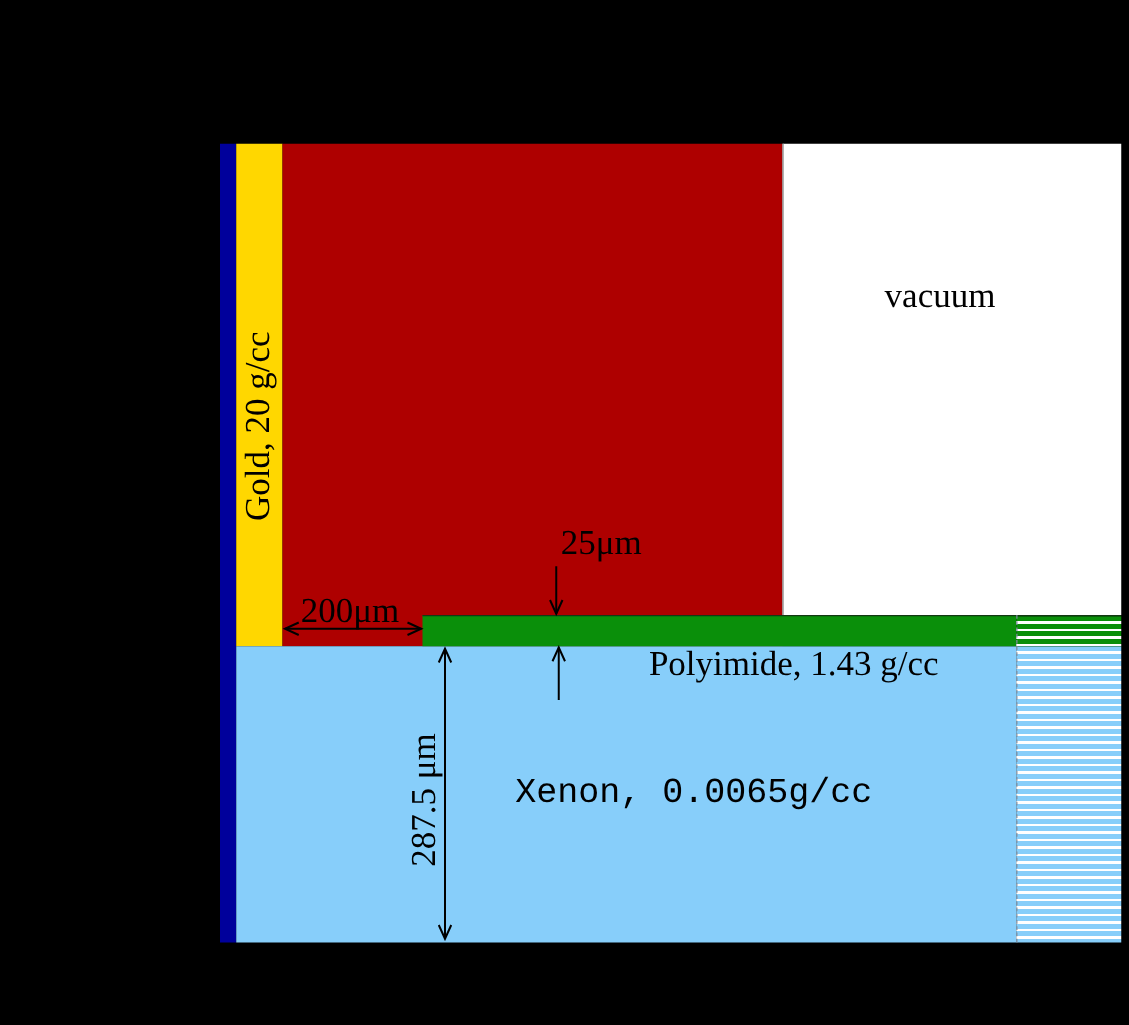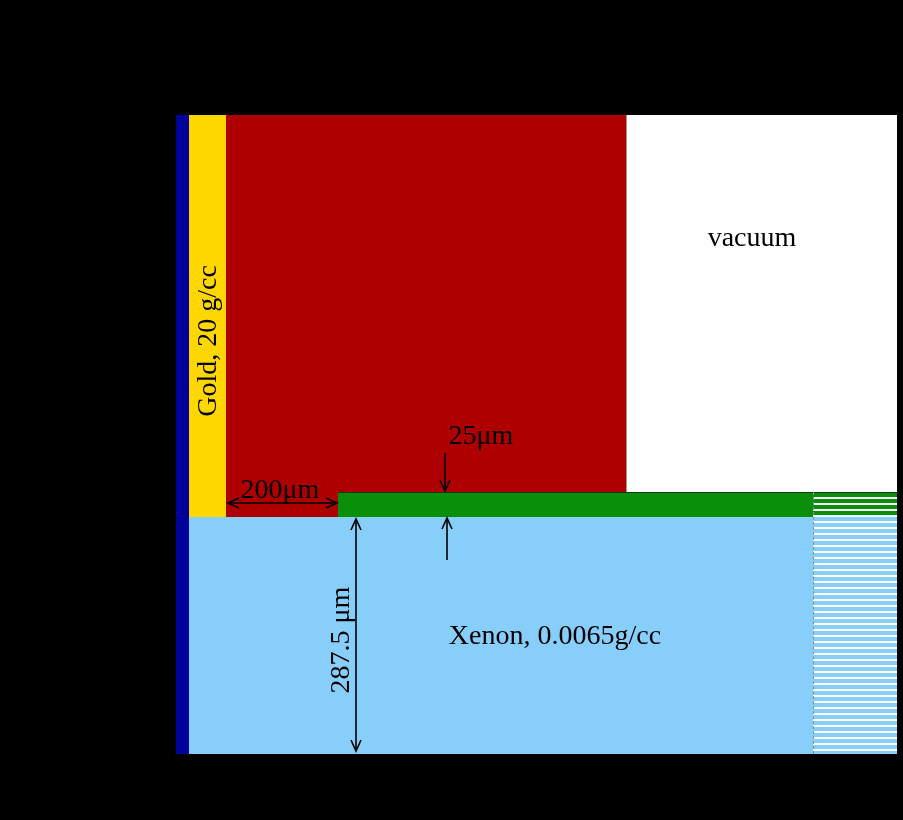--- a/index.html
+++ b/index.html
@@ -60,19 +60,20 @@
       <line x1="271" y1="445" x2="271" y2="403"></line>
       <path d="M266 414 L271 403 L276 414"></path>
 
       <line x1="180" y1="404" x2="180" y2="636"></line>
       <path d="M175 415 L180 404 L185 415"></path>
       <path d="M175 625 L180 636 L185 625"></path>
     </svg>
 
     <div class="lbl rot" style="left:31px; top:226px;">Gold, 20 g/cc</div>
     <div class="lbl" style="left:576px; top:122px;font-family:Liberation Serif, serif;">vacuum</div>
-    <div class="lbl" style="left:379px; top:520px;">Xenon, 0.0065g/cc</div>
+    <div class="lbl" style="left:459px; top:417px;">Polyimide, 1.43 g/cc</div>
+    <div class="lbl" style="left:379px; top:520px;font-family:Liberation Mono, monospace;">Xenon, 0.0065g/cc</div>
 
     <div class="lbl" style="left:104px; top:374px;">200μm</div>
     <div class="lbl" style="left:273px; top:320px;margin-left:32px;">25μm</div>
     <div class="lbl rot" style="left:164px; top:525px;">287.5 μm</div>
   </div>
 </div>
 
 </body></html>

